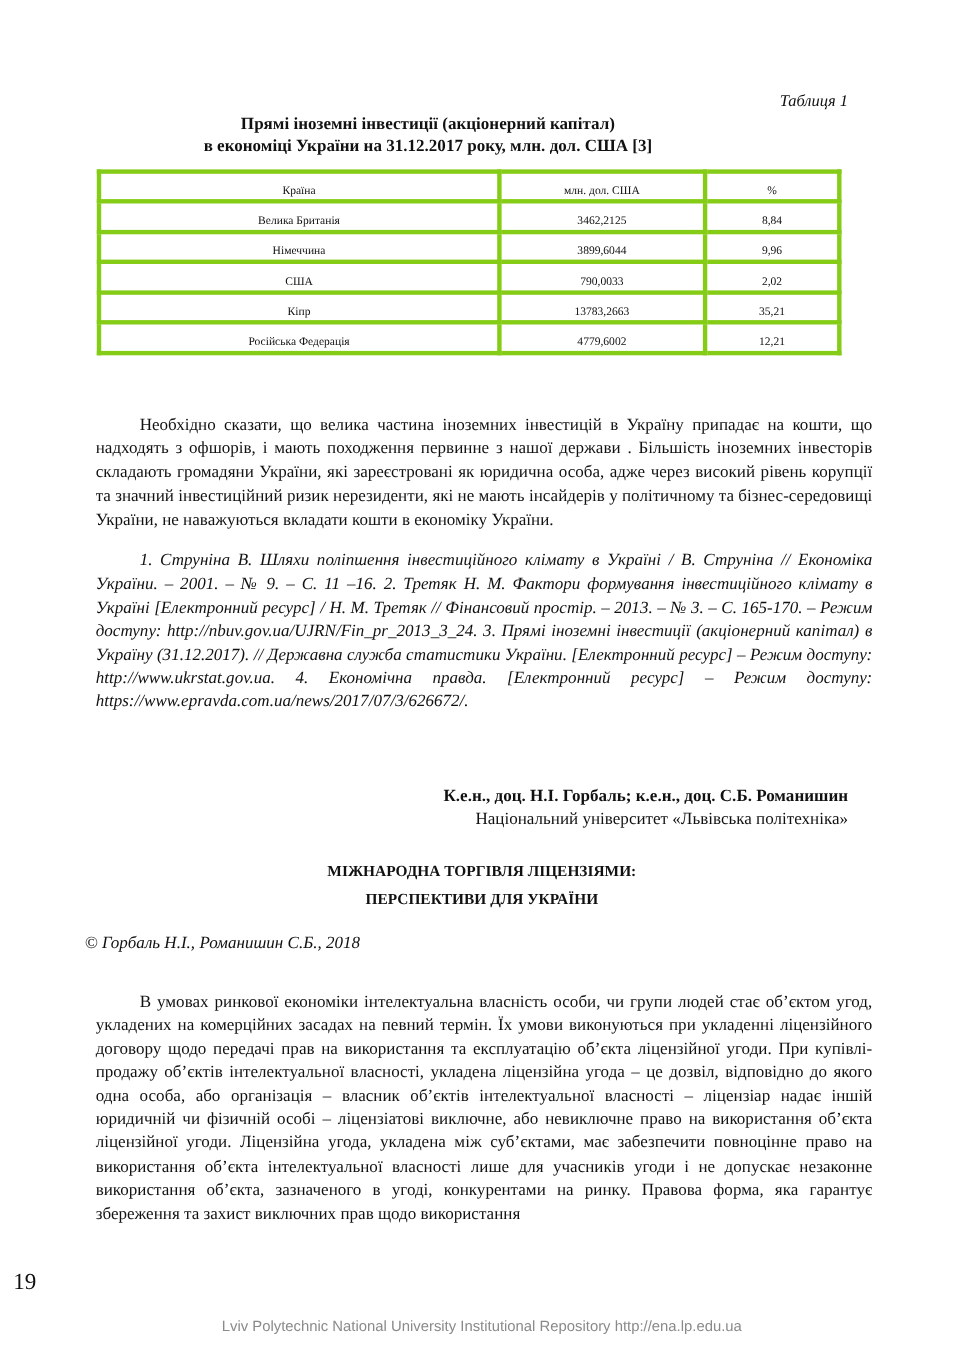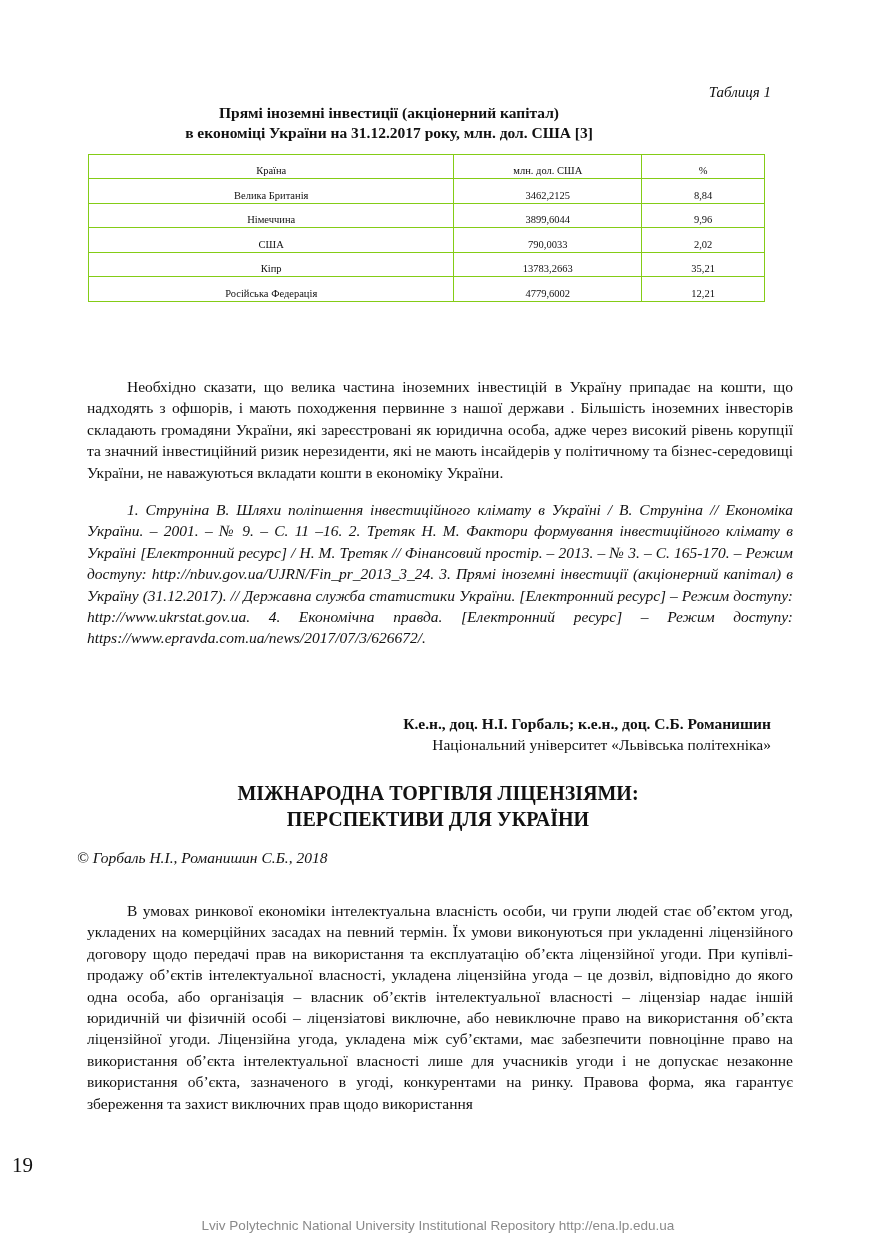--- a/index.html
+++ b/index.html
@@ -2,36 +2,36 @@
 <html><head>
 <meta charset="utf-8">
 <style>
   html, body { margin: 0; padding: 0; background: #ffffff; }
   body { width: 876px; height: 1240px; position: relative; overflow: hidden;
          font-family: "Liberation Serif", serif; color: #111; }
   .abs { position: absolute; }
   #table-label { right: 105px; top: 84px; font-style: italic; font-size: 15px; }
   #table-title { left: 0; width: 778px; top: 103px; text-align: center; font-weight: bold; font-size: 15.5px; line-height: 20px; }
   table#inv-table { position: absolute; left: 88px; top: 154px; width: 677px; border-collapse: collapse; font-size: 10.5px; }
-  #inv-table td, #inv-table th { border: 1px solid #84cc16; text-align: center; font-weight: normal; padding: 0; vertical-align: bottom; padding-bottom: 2px; }
+  #inv-table td, #inv-table th { border: 4px solid #84cc16; text-align: center; font-weight: normal; padding: 0; vertical-align: bottom; padding-bottom: 2px; }
   #inv-table th { height: 21px; }
   #inv-table td { height: 21.5px; }
   #inv-table col.c1 { width: 366px; }
   #inv-table col.c2 { width: 188px; }
   #inv-table col.c3 { width: 123px; }
   .para { left: 77px; width: 706px; font-size: 15.5px; line-height: 21.4px; text-align: justify; text-indent: 40px; margin: 10px; }
   #para1 { top: 366px; }
   #refs { top: 489px; font-style: italic; }
   #authors { right: 105px; top: 715px; font-weight: bold; font-size: 15.5px; text-align: right; }
   #affiliation { right: 105px; top: 736px; font-size: 15.5px; text-align: right; }
-  #article-title { left: 0; width: 876px; top: 780px; text-align: center; font-weight: bold; font-size: 20px; line-height: 26px; }
+  #article-title { left: 0; width: 876px; top: 780px; text-align: center; font-weight: bold; font-size: 14px; line-height: 26px; }
   #copyright { left: 77px; top: 849px; font-style: italic; font-size: 15.5px; }
   #para2 { top: 890px; }
   #page-number { left: 12px; width: 876px; top: 1153px; text-align: left; font-size: 21px; }
-  #repo-footer { left: 0; width: 876px; top: 1198px; text-align: center; font-family: "Liberation Sans", sans-serif; font-size: 13.5px; color: #8a8a8a; margin-top: 20px; }
+  #repo-footer { left: 0; width: 876px; top: 1198px; text-align: center; font-family: "Liberation Sans", sans-serif; font-size: 13.5px; color: #8a8a8a; }
 </style>
 </head>
 <body>
 
 <div id="table-label" class="abs">Таблиця 1</div>
 <div id="table-title" class="abs">
   <div>Прямі іноземні інвестиції (акціонерний капітал)</div>
   <div>в економіці України на 31.12.2017 року, млн. дол. США [3]</div>
 </div>
 

